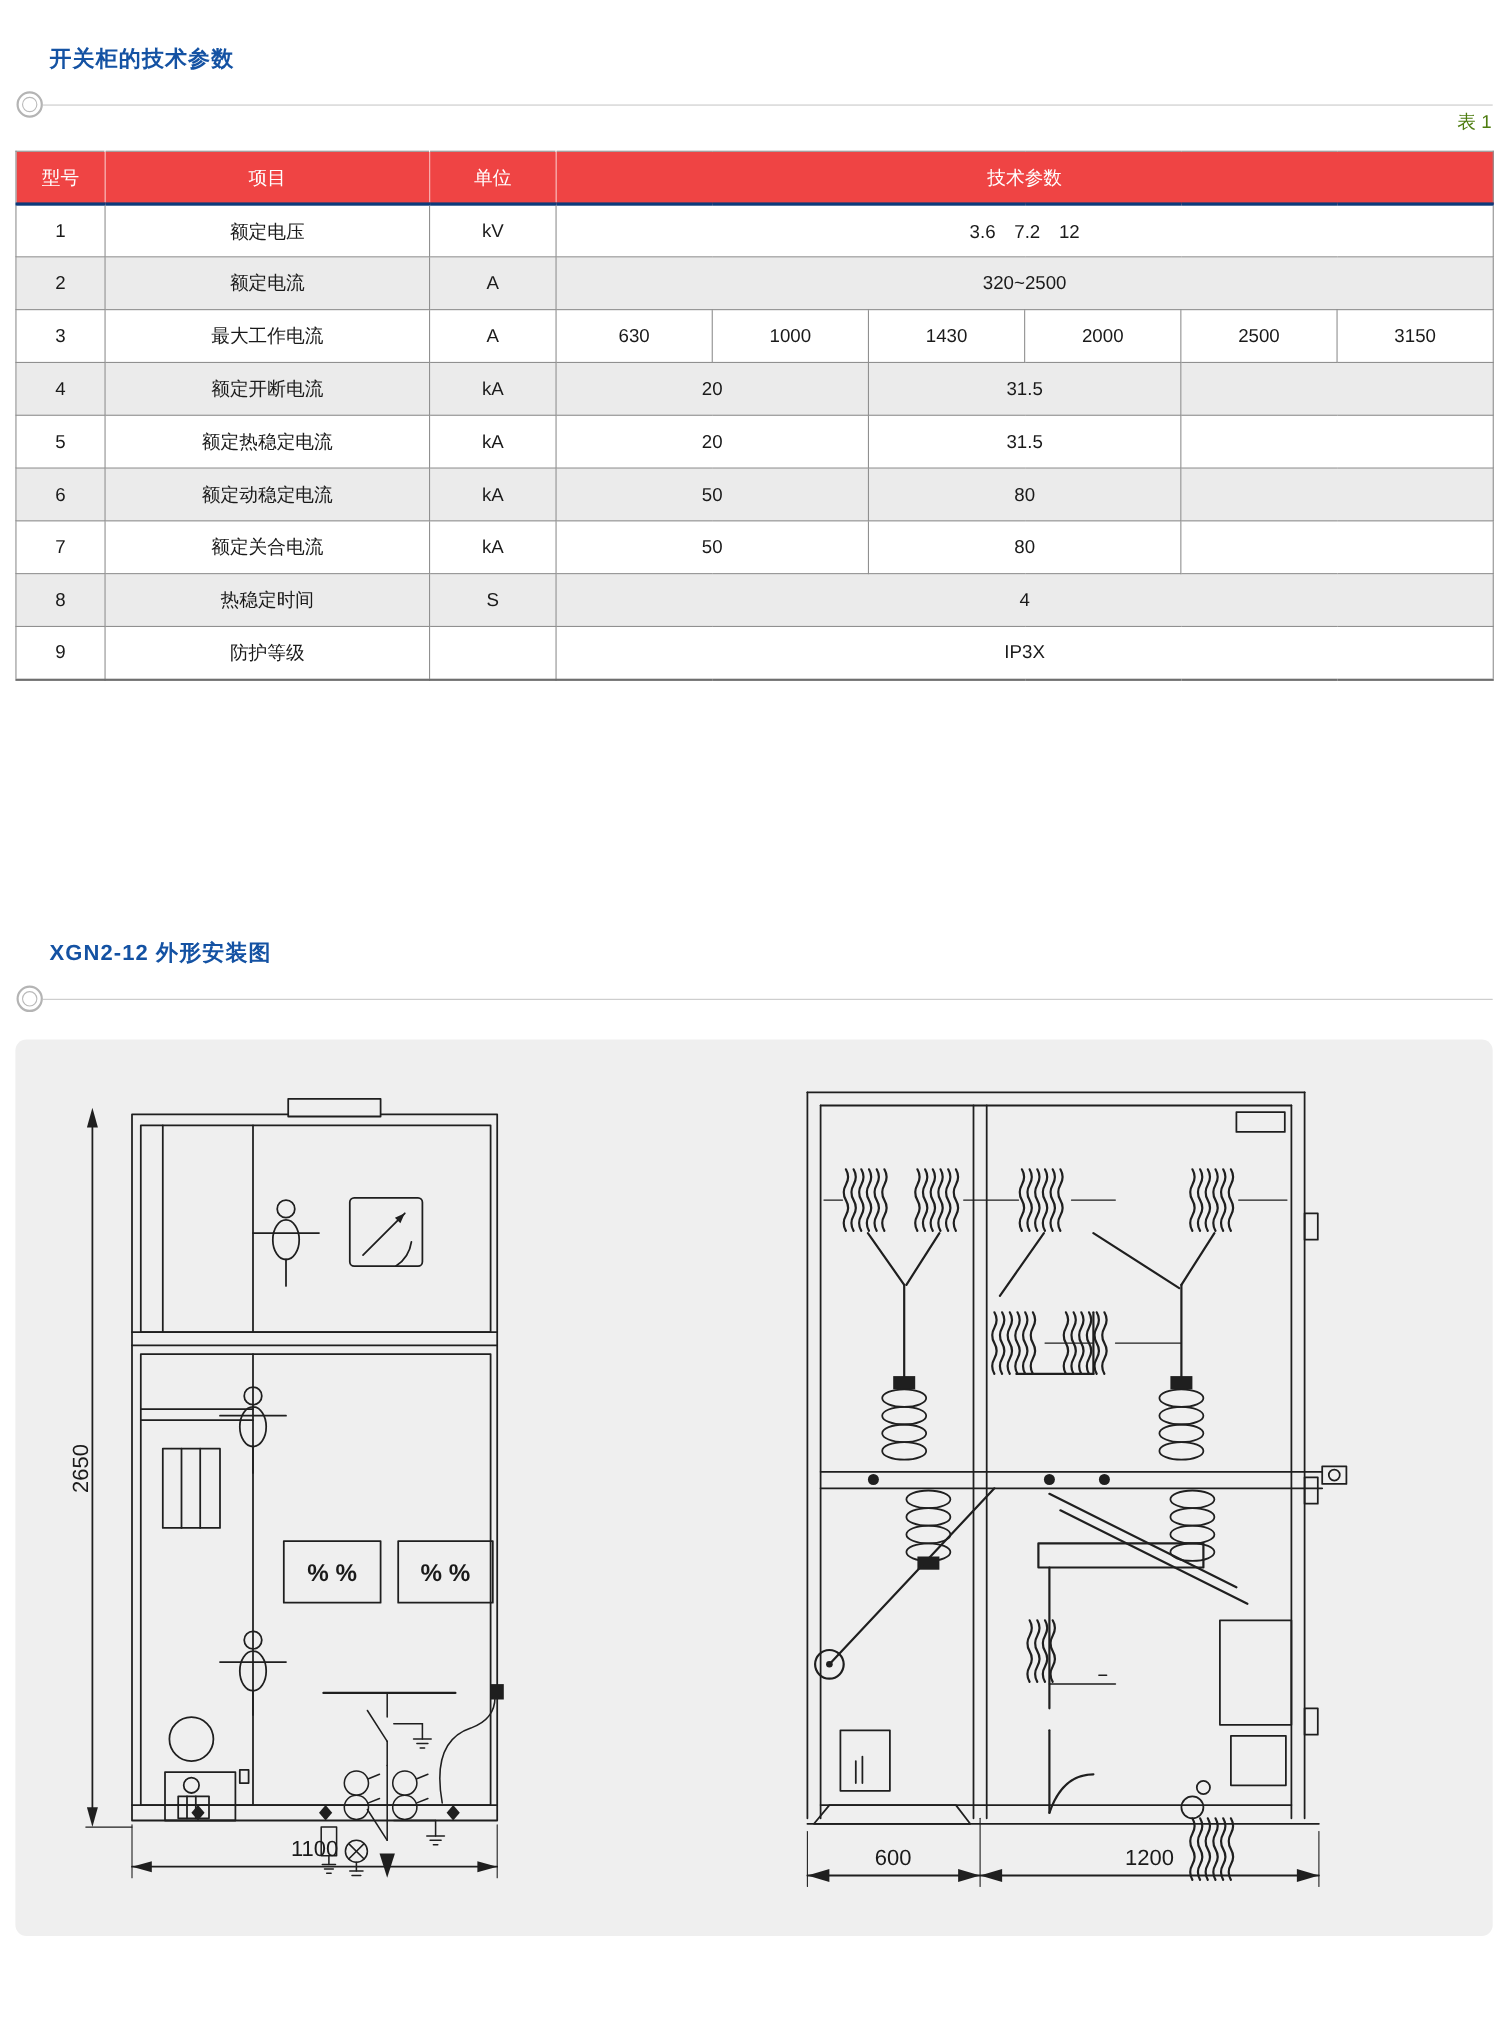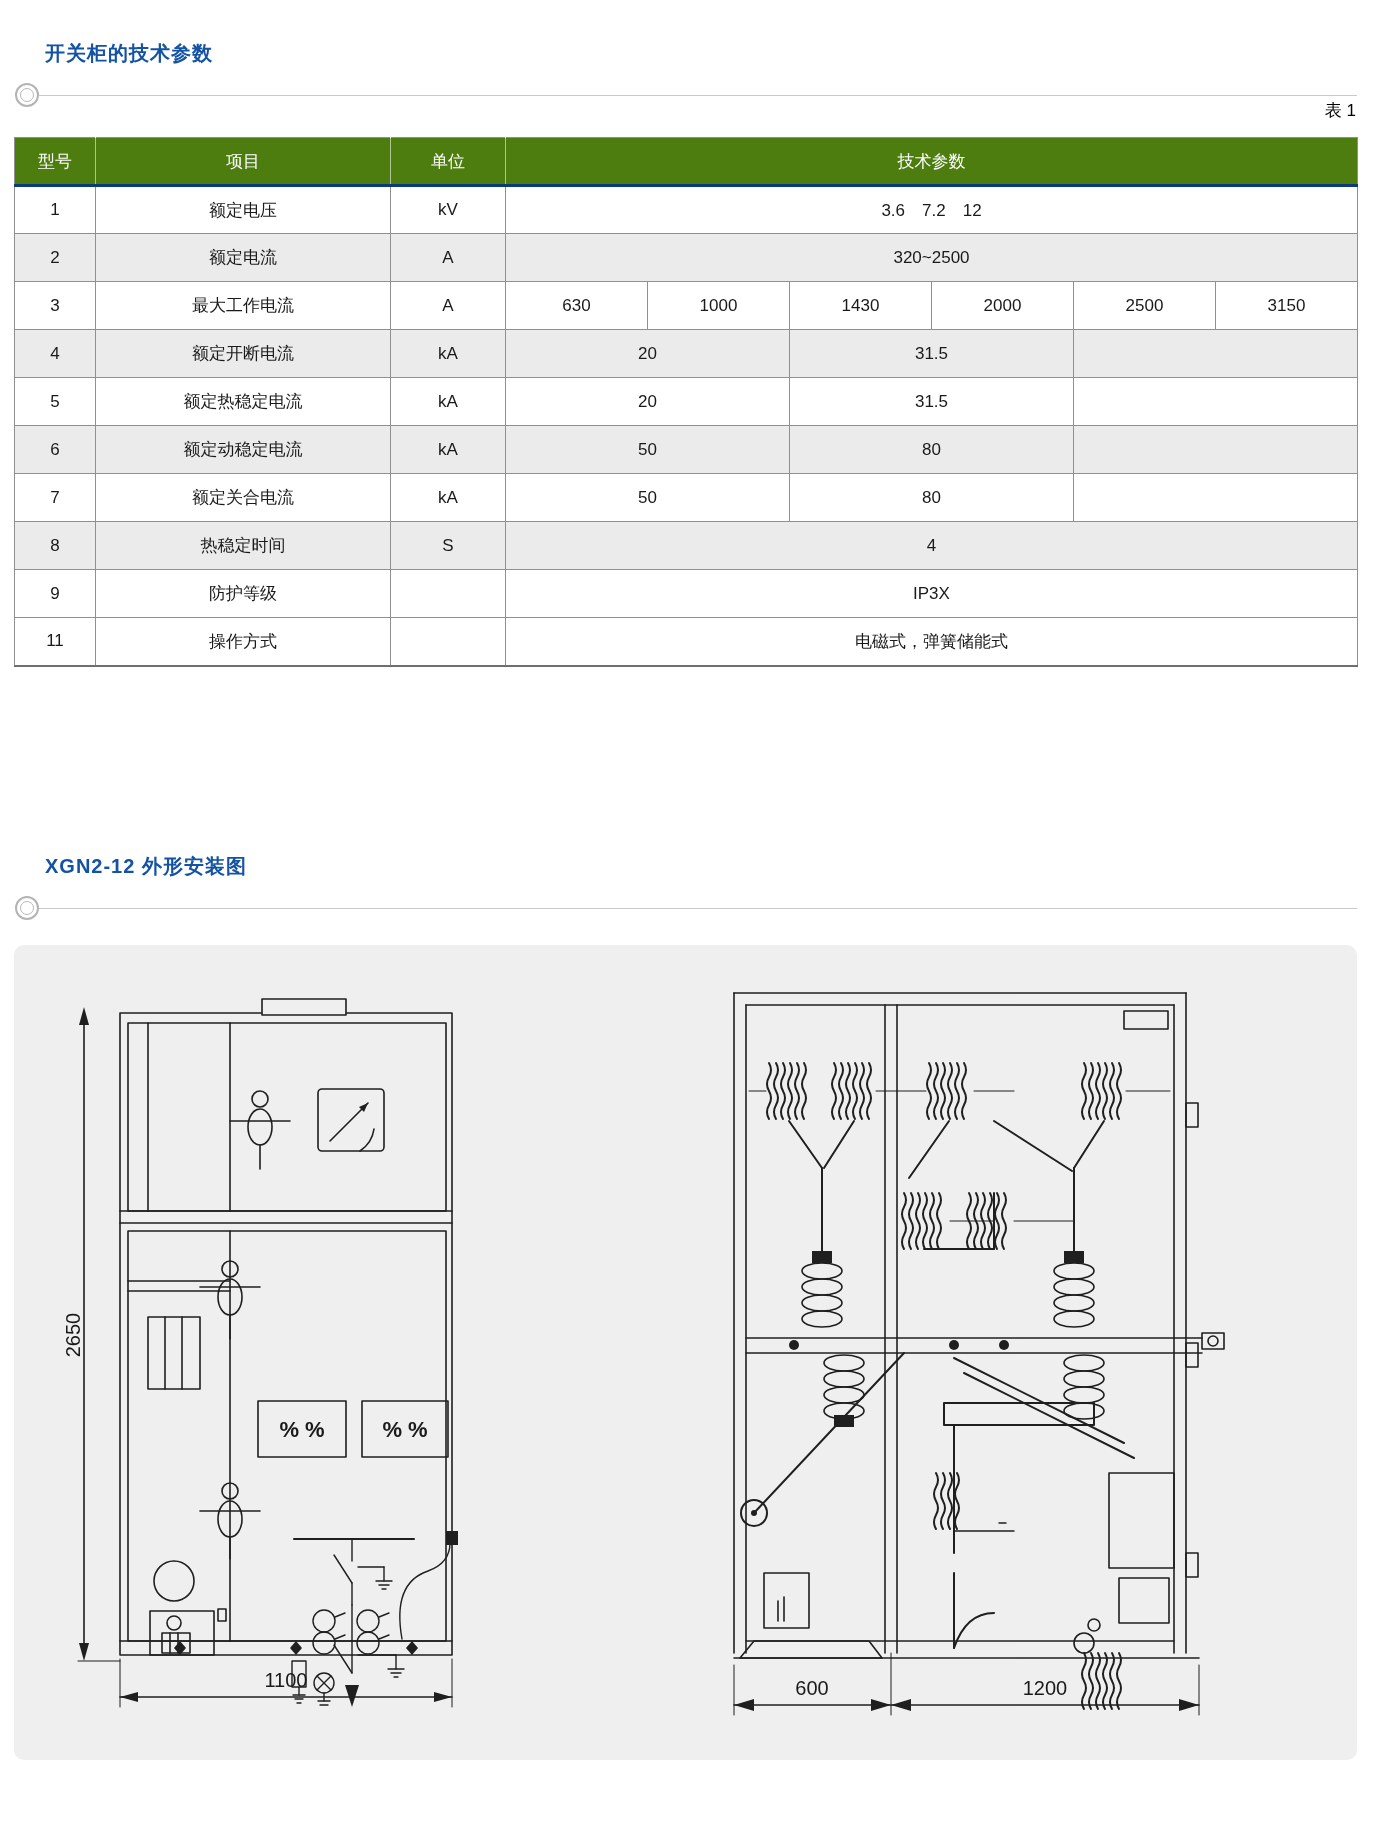--- a/index.html
+++ b/index.html
@@ -22,29 +22,29 @@
     content:""; position:absolute; inset:3px; border:1px solid #b9b9b9; border-radius:50%;
   }
   #ring1 { top:83px; }
   #ring2 { top:896px; }
   .rule {
     position:absolute; left:39px; right:16px; height:1px; background:#c9c9c9;
   }
   #rule1 { top:95px; }
   #rule2 { top:908px; }
   .table-caption {
-    position:absolute; top:99px; right:17px; font-size:17px; color:#000000;
+    position:absolute; top:99px; right:17px; font-size:17px; color:#4d7c0f;
   }
   #spec-table {
     position:absolute; left:14px; top:137px; width:1343px;
     border-collapse:collapse; table-layout:fixed;
     font-size:17px;
   }
   #spec-table th {
-    background:#4d7c0f; color:#ffffff; font-weight:normal; font-size:17px;
+    background:#ef4444; color:#ffffff; font-weight:normal; font-size:17px;
     height:48px; border-bottom:3px solid #0d3a7a; border-left:1px solid rgba(255,255,255,.55);
   }
   #spec-table th:first-child { border-left:none; }
   #spec-table td {
     height:48px; text-align:center; vertical-align:middle;
     border:1px solid #909090; background:#ffffff; padding:2px 6px;
   }
   #spec-table tr.alt td { background:#ebebeb; }
   #spec-table { border:1px solid #8f8f8f; border-bottom:2px solid #6f6f6f; }
   #diagram-panel {
@@ -145,26 +145,20 @@
         <td>8</td>
         <td>热稳定时间</td>
         <td>S</td>
         <td colspan="6">4</td>
       </tr>
       <tr>
         <td>9</td>
         <td>防护等级</td>
         <td></td>
         <td colspan="6">IP3X</td>
-      </tr>
-      <tr>
-        <td>11</td>
-        <td>操作方式</td>
-        <td></td>
-        <td colspan="6">电磁式，弹簧储能式</td>
       </tr>
     </tbody>
 </table>
 
 <h2 id="title2" class="section-title">XGN2-12 外形安装图</h2>
 <div id="ring2" class="ring"></div>
 <div id="rule2" class="rule"></div>
 
 <div id="diagram-panel">
 

